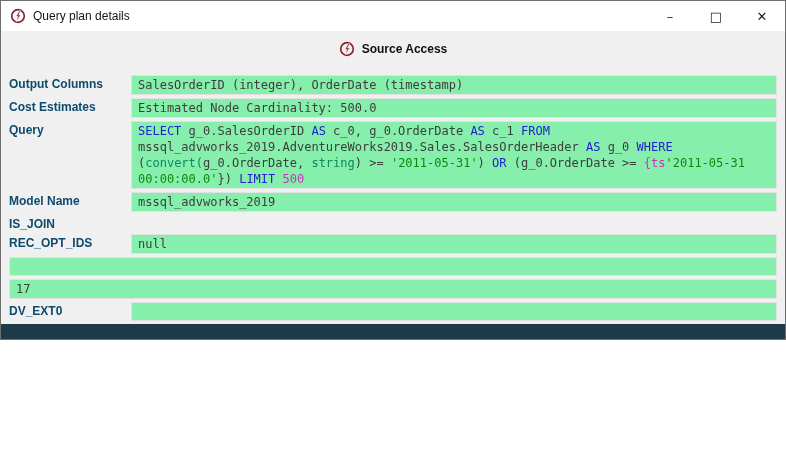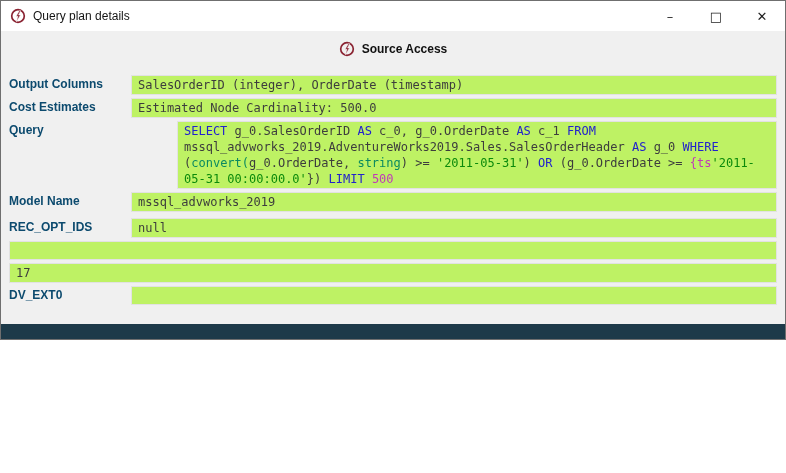--- a/index.html
+++ b/index.html
@@ -33,25 +33,25 @@
     padding:6px 0 18px 0; font-weight:bold; font-size:12px; color:#111;
   }
 
   .row { display:flex; align-items:flex-start; margin-bottom:3px; }
   .row-label {
     flex:0 0 122px; width:122px; padding:3px 6px 0 0;
     font-weight:bold; font-size:12px; line-height:13px; color:#0c4a6e;
     word-break:break-all;
   }
   .row-field {
-    flex:1 1 auto; min-height:19px; background:#bef264; border:1px solid #e2e2e2;
+    flex:1 1 auto; min-height:19px; background:#86efac; border:1px solid #e2e2e2;
     font-family:"DejaVu Sans Mono", monospace; font-size:12px; line-height:16px;
     padding:1px 6px; color:var(--tok-id,#3d3d3d); white-space:pre-wrap;
   }
-  .query-field { min-height:66px;margin-left:46px; }
+  .query-field { min-height:66px; }
 
   .tok-kw  { color:var(--tok-kw,#2222cc); }
   .tok-id  { color:var(--tok-id,#3d3d3d); }
   .tok-str { color:var(--tok-str,#0b8a0b); }
   .tok-fn  { color:var(--tok-fn,#0b8a60); }
   .tok-sp  { color:var(--tok-sp,#c03ab8); }
   .tok-num { color:var(--tok-num,#c03ab8); }
 
   .bottombar { flex:0 0 auto; height:15px; background:var(--bottom-bar,#1d3a49); }
 </style>
@@ -101,20 +101,21 @@
       <div class="row-label">Query</div>
       <div class="row-field query-field"><span class="tok-kw">SELECT </span><span class="tok-id">g_0.SalesOrderID </span><span class="tok-kw">AS </span><span class="tok-id">c_0, g_0.OrderDate </span><span class="tok-kw">AS </span><span class="tok-id">c_1 </span><span class="tok-kw">FROM </span><span class="tok-id">mssql_advworks_2019.AdventureWorks2019.Sales.SalesOrderHeader </span><span class="tok-kw">AS </span><span class="tok-id">g_0 </span><span class="tok-kw">WHERE </span><span class="tok-id">(</span><span class="tok-fn">convert(</span><span class="tok-id">g_0.OrderDate,</span><span class="tok-id"> </span><span class="tok-fn">string</span><span class="tok-id">) &gt;= </span><span class="tok-str">'2011-05-31'</span><span class="tok-id">) </span><span class="tok-kw">OR </span><span class="tok-id">(g_0.OrderDate &gt;= </span><span class="tok-sp">{ts</span><span class="tok-str">'2011-05-31 00:00:00.0'</span><span class="tok-id">}) </span><span class="tok-kw">LIMIT </span><span class="tok-num">500</span></div>
     </div>
 
     <div class="row">
       <div class="row-label">Model Name</div>
       <div class="row-field">mssql_advworks_2019</div>
     </div>
 
     <div class="row">
+      <div class="row-label">IS_JOIN</div>
     </div>
 
     <div class="row">
       <div class="row-label">REC_OPT_IDS</div>
       <div class="row-field">null</div>
     </div>
 
     <div class="row">
       <div class="row-field"></div>
     </div>

